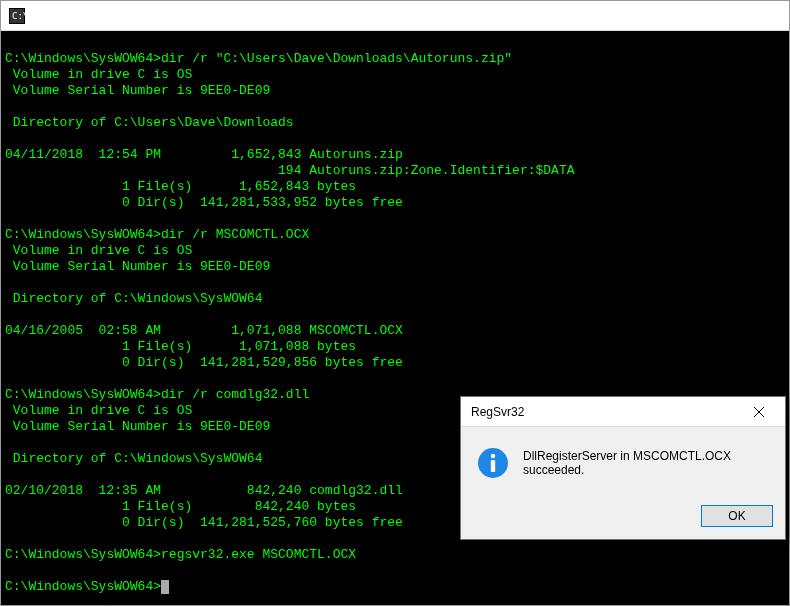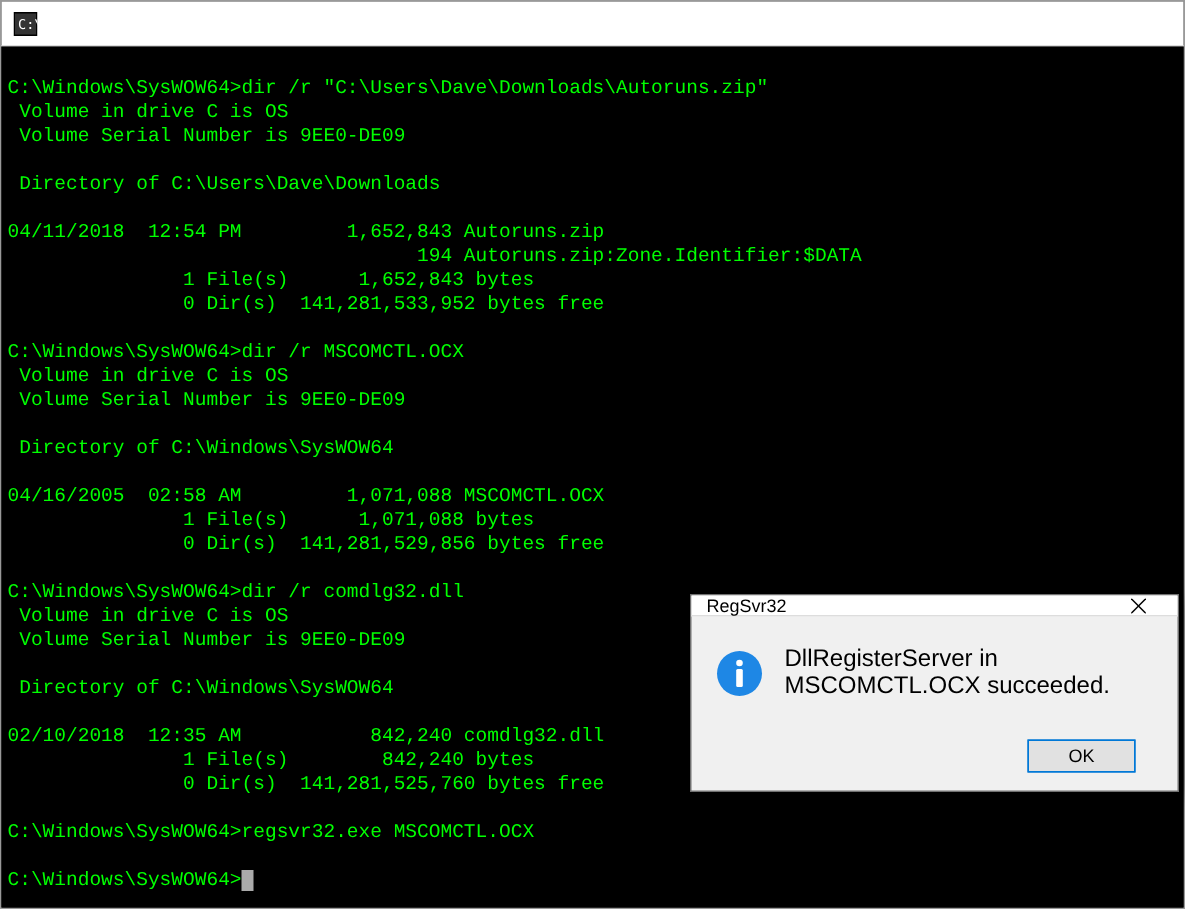--- a/index.html
+++ b/index.html
@@ -59,21 +59,21 @@
       position: absolute;
       left: 460px;
       top: 396px;
       width: 326px;
       background: #f0f0f0;
       border: 1px solid #707070;
       box-shadow: 3px 3px 12px rgba(0,0,0,0.35);
       font-family: 'Segoe UI', Tahoma, sans-serif;
     }
     .dialog-titlebar {
-      height: 14px;
+      height: 30px;
       background: #fff;
       display: flex;
       align-items: center;
       justify-content: space-between;
       padding: 0 4px 0 10px;
       font-size: 12px;
       color: #000;
       border-bottom: 1px solid #ddd;
     }
     .dialog-close {
@@ -89,27 +89,27 @@
       align-items: center;
       padding: 20px 16px 16px 16px;
       gap: 14px;
     }
     .info-icon {
       width: 32px;
       height: 32px;
       flex: 0 0 32px;
     }
     .dialog-text {
-      font-size: 16px;
+      font-size: 12px;
       color: #000;
     }
     .dialog-footer {
       display: flex;
       justify-content: flex-end;
-      padding: 10px 28px 12px 12px;
+      padding: 10px 12px 12px 12px;
     }
     .ok-button {
       min-width: 72px;
       height: 22px;
       font-size: 12px;
       background: #e1e1e1;
       border: 1px solid #0078d7;
       outline: 1px solid #0078d7;
       outline-offset: -1px;
       cursor: pointer;

